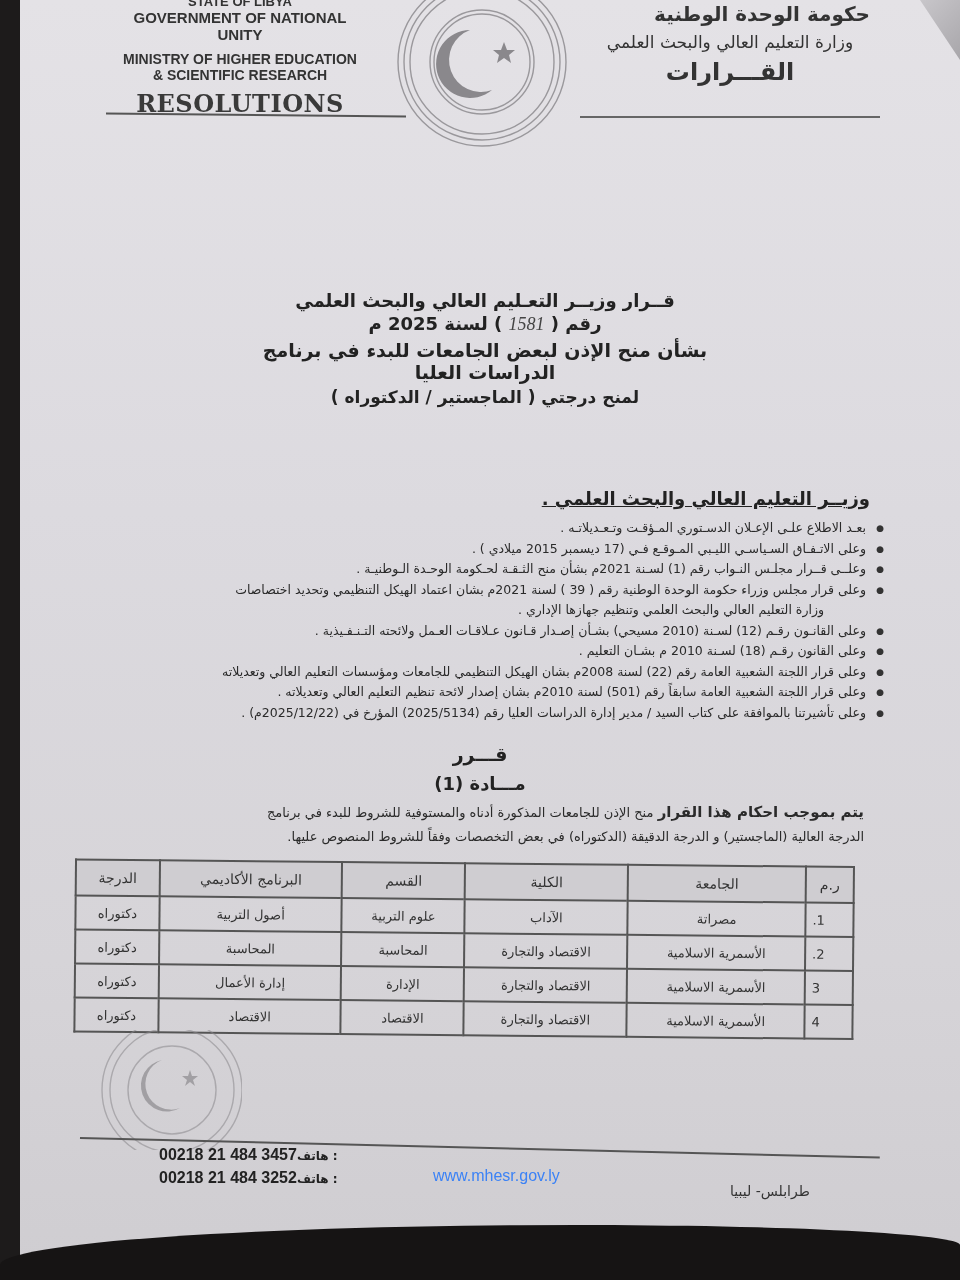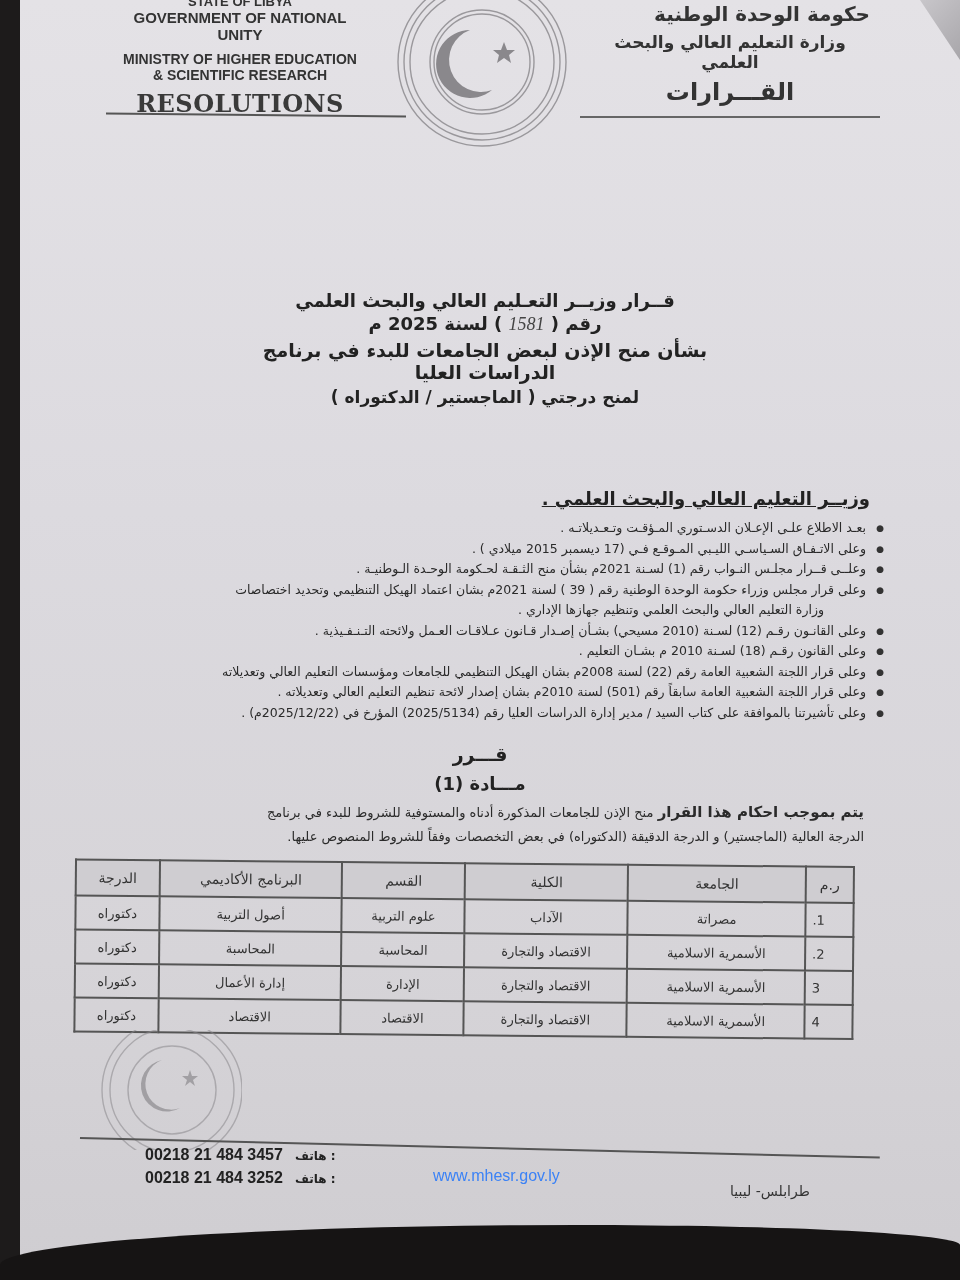--- a/index.html
+++ b/index.html
@@ -27,21 +27,21 @@
     .hdr-en { position:absolute; left:110px; top:0; width:260px; text-align:center; color:#333; font-family:"Liberation Sans", sans-serif; font-weight:bold; }
     .hdr-en .state { font-size:13px; margin-top:-6px; }
     .hdr-en .gov { font-size:15px; margin-top:0px; }
     .hdr-en .min1 { font-size:14px; margin-top:8px; }
     .hdr-en .min2 { font-size:14px; }
     .hdr-en .res { font-family:"DejaVu Serif", serif; font-size:24px; font-weight:bold; margin-top:6px; letter-spacing:0.5px; color:#3a3a3a; }
     .hdr-rule-left { position:absolute; left:106px; top:114px; width:300px; height:2px; background:#555; transform:rotate(0.6deg); }
     .hdr-rule-right { position:absolute; left:580px; top:116px; width:300px; height:2px; background:#666; }
     .hdr-ar { position:absolute; right:90px; top:2px; width:280px; text-align:center; direction:rtl; color:#333; font-weight:bold; }
     .hdr-ar .l1 { font-size:20px;text-align:right; }
-    .hdr-ar .l2 { font-size:17px; margin-top:6px; font-weight:bold; }
+    .hdr-ar .l2 { font-size:17px; margin-top:6px; font-weight:normal; }
     .hdr-ar .l3 { font-size:24px; margin-top:6px; }
     .seal { position:absolute; left:392px; top:-10px; width:180px; height:170px; }
     .seal2 { position:absolute; left:92px; top:1030px; width:150px; height:120px; opacity:0.55; }
     .title { position:absolute; left:230px; top:290px; width:510px; direction:rtl; text-align:center; color:#222; font-weight:bold; }
     .title .t1 { font-size:18px; }
     .title .t2 { font-size:18px; margin-top:2px; }
     .title .t2 .num { font-family:Liberation Serif, serif; font-style:italic; font-weight:normal; color:#444; }
     .title .t3 { font-size:19px; margin-top:4px; }
     .title .t4 { font-size:17px; margin-top:4px; }
     .minister { position:absolute; right:90px; top:488px; direction:rtl; font-size:18px; font-weight:bold; color:#222; text-decoration:underline; }
@@ -53,21 +53,21 @@
     .decision .d1 { font-size:19px; letter-spacing:6px; }
     .decision .d2 { font-size:18px; margin-top:8px; }
     .article { position:absolute; left:64px; top:800px; width:800px; direction:rtl; color:#2a2a2a; font-size:13px; line-height:24px; }
     .article .lead { font-weight:bold; font-size:15px; }
     .tbl { position:absolute; left:75px; top:866px; width:780px; border-collapse:collapse; direction:rtl; transform:rotate(0.55deg); transform-origin:right top; }
     .tbl th, .tbl td { border:2px solid #555; font-size:13px; color:#333; text-align:center; height:32px; padding:0 6px; font-weight:normal; }
     .tbl th { background:#cfcdd1; height:34px; font-size:14px; }
     .tbl td.idx { text-align:left; width:34px; }
     .footer-rule { position:absolute; left:80px; top:1137px; width:800px; height:2px; background:#555; transform:rotate(1.4deg); transform-origin:left center; }
     .phones { position:absolute; left:145px; top:1144px; font-family:"Liberation Sans", sans-serif; font-weight:bold; color:#222; font-size:16px; line-height:21px; }
-    .phones .row { display:flex; gap:12px; align-items:baseline; }
+    .phones .row { display:flex; gap:0; align-items:baseline;margin-left:14px; }
     .phones .lbl { font-family:"DejaVu Sans", sans-serif; font-size:12px; font-weight:bold; }
     .website { position:absolute; left:433px; top:1167px; font-family:"Liberation Sans", sans-serif; font-size:16px; color:#3b82f6; }
     .city { position:absolute; left:730px; top:1183px; direction:rtl; font-size:14px; color:#333; }
   </style>
 </head>
 <body>
 
 <div class="left-edge"></div>
 <div class="paper"></div>
 <div class="corner-fold"></div>

